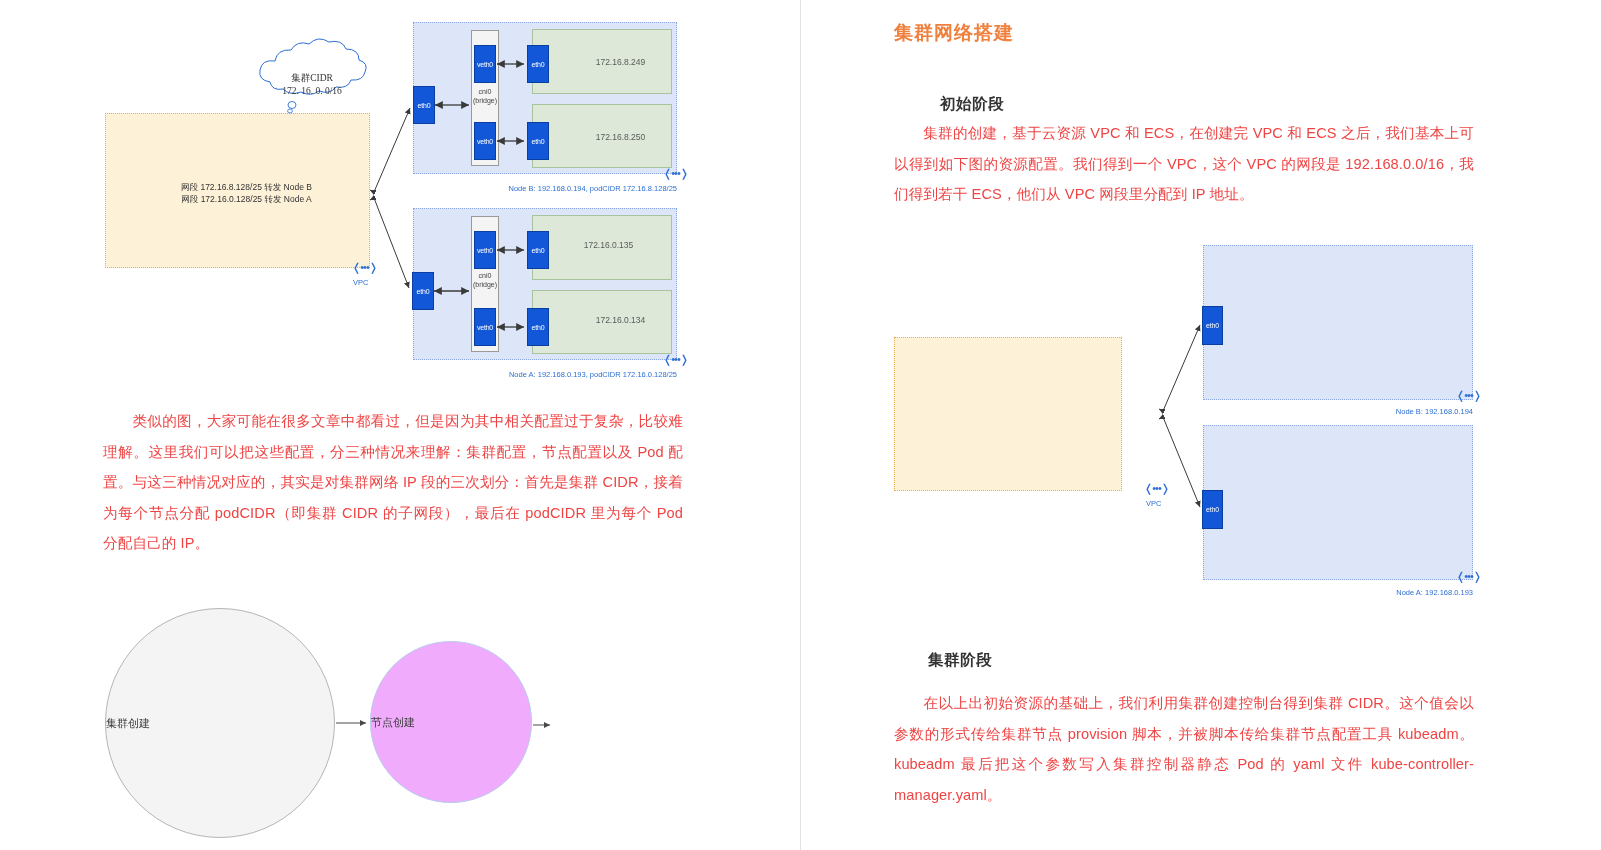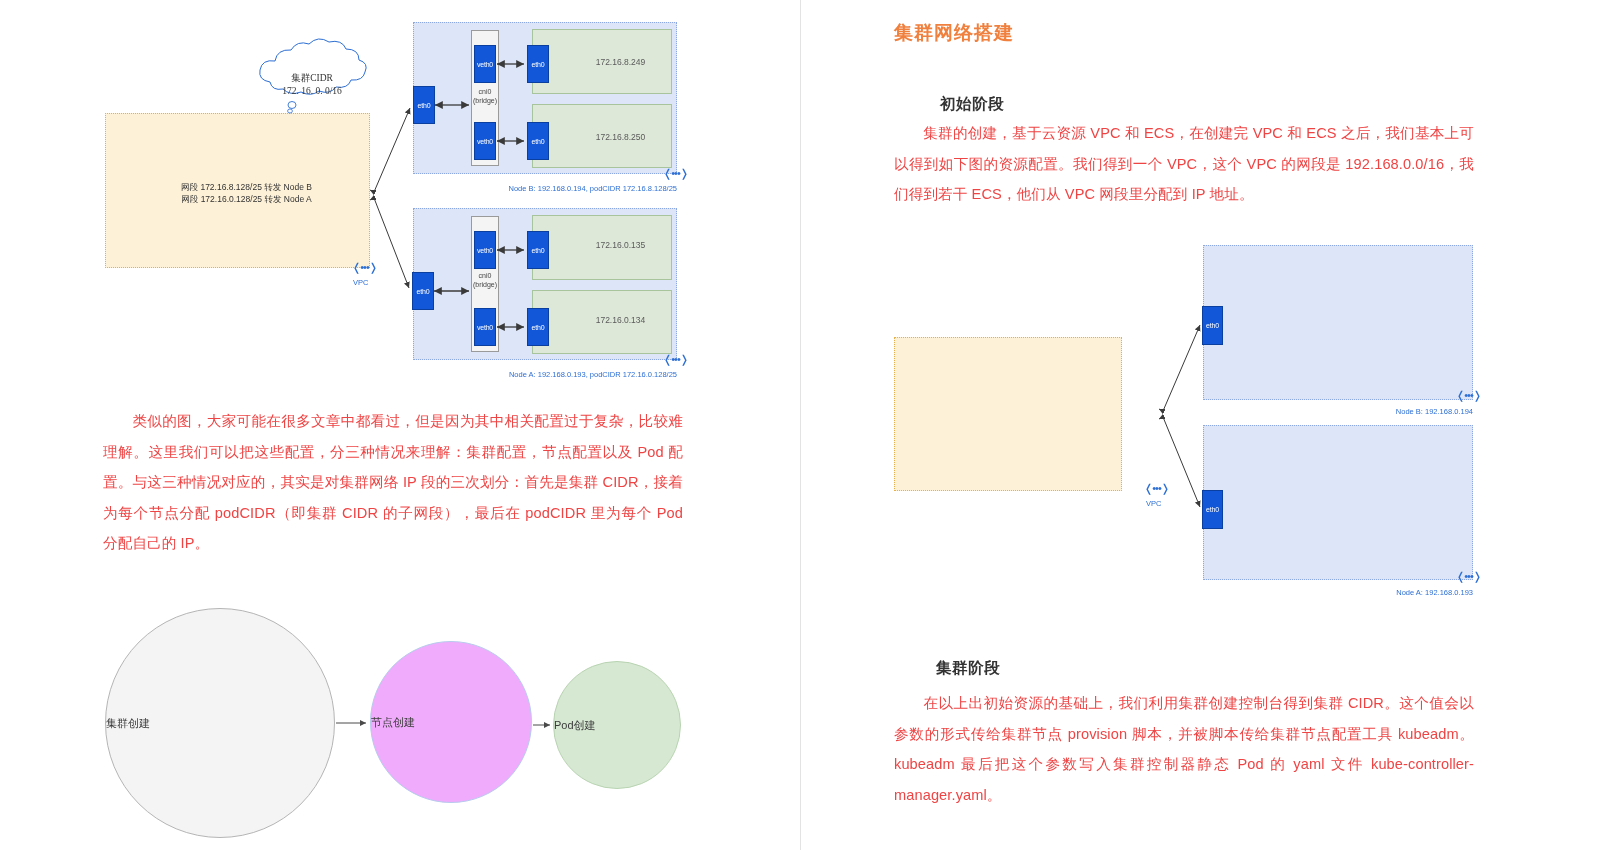--- a/index.html
+++ b/index.html
@@ -204,21 +204,21 @@
       <div class="cni-label" style="left:471px;top:272px;width:28px;">
         <span>cni0</span><br>
         <span>(bridge)</span>
       </div>
       <div class="iface" style="left:474px;top:231px;width:22px;height:38px;">veth0</div>
       <div class="iface" style="left:474px;top:308px;width:22px;height:38px;">veth0</div>
       <div class="pod-box" style="left:532px;top:215px;width:140px;height:65px;"></div>
       <div class="pod-box" style="left:532px;top:290px;width:140px;height:64px;"></div>
       <div class="iface" style="left:527px;top:231px;width:22px;height:38px;">eth0</div>
       <div class="iface" style="left:527px;top:308px;width:22px;height:38px;">eth0</div>
-      <div class="diag-label" style="left:568px;top:240px;width:105px;text-align:center;">172.16.0.135</div>
+      <div class="diag-label" style="left:556px;top:240px;width:105px;text-align:center;">172.16.0.135</div>
       <div class="diag-label" style="left:568px;top:315px;width:105px;text-align:center;">172.16.0.134</div>
       <div class="chevron-badge" style="left:663px;top:354px;">❬•••❭</div>
       <div class="node-caption" style="left:433px;top:370px;width:244px;">Node A: 192.168.0.193, podCIDR 172.16.0.128/25</div>
 
       <svg class="overlay" width="800" height="395">
         <defs>
           <marker id="ah" markerWidth="7" markerHeight="7" refX="6" refY="3" orient="auto">
             <path d="M0,0 L6,3 L0,6 z" fill="#3a3a3a"></path>
           </marker>
         </defs>
@@ -250,23 +250,20 @@
     </div>
 
     <div class="para" style="left:103px;top:406px;width:580px;"><span class="indent"></span><span>类似的图，大家可能在很多文章中都看过，但是因为其中相关配置过于复杂，比较难理解。这里我们可以把这些配置，分三种情况来理解：集群配置，节点配置以及 Pod 配置。与这三种情况对应的，其实是对集群网络 IP 段的三次划分：首先是集群 CIDR，接着为每个节点分配 podCIDR（即集群 CIDR 的子网段），最后在 podCIDR 里为每个 Pod 分配自己的 IP。</span></div>
 
     <div class="diagram" style="left:0;top:595px;width:800px;height:255px;">
       <div class="circle circle-1" style="left:105px;top:13px;width:230px;height:230px;">
         <span>集群创建</span>
       </div>
       <div class="circle circle-2" style="left:370px;top:46px;width:162px;height:162px;">
         <span>节点创建</span>
-      </div>
-      <div class="circle circle-3" style="left:553px;top:66px;width:128px;height:128px;">
-        <span>Pod创建</span>
       </div>
       <svg class="overlay" width="800" height="255">
         <defs>
           <marker id="ah2" markerWidth="7" markerHeight="7" refX="6" refY="3" orient="auto">
             <path d="M0,0 L6,3 L0,6 z" fill="#4a4a4a"></path>
           </marker>
         </defs>
         <line x1="336" y1="128" x2="366" y2="128" stroke="#4a4a4a" stroke-width="1" marker-end="url(#ah2)"></line>
         <line x1="533" y1="130" x2="550" y2="130" stroke="#4a4a4a" stroke-width="1" marker-end="url(#ah2)"></line>
       </svg>
@@ -303,17 +300,17 @@
             <path d="M0,0 L6,3 L0,6 z" fill="#3a3a3a"></path>
           </marker>
         </defs>
         <line x1="362" y1="176" x2="399" y2="90" stroke="#3a3a3a" stroke-width="1" marker-end="url(#ah3)"></line>
         <line x1="362" y1="176" x2="358" y2="174" stroke="#3a3a3a" stroke-width="1" marker-end="url(#ah3)"></line>
         <line x1="362" y1="182" x2="399" y2="272" stroke="#3a3a3a" stroke-width="1" marker-end="url(#ah3)"></line>
         <line x1="362" y1="182" x2="358" y2="184" stroke="#3a3a3a" stroke-width="1" marker-end="url(#ah3)"></line>
       </svg>
     </div>
 
-    <h2 class="h-sub" style="left:127px;top:650px;margin:8px;">集群阶段</h2>
+    <h2 class="h-sub" style="left:127px;top:650px;margin:0;">集群阶段</h2>
 
     <div class="para" style="left:93px;top:688px;width:580px;"><span class="indent"></span><span>在以上出初始资源的基础上，我们利用集群创建控制台得到集群 CIDR。这个值会以参数的形式传给集群节点 provision 脚本，并被脚本传给集群节点配置工具 kubeadm。kubeadm 最后把这个参数写入集群控制器静态 Pod 的 yaml 文件 kube-controller-manager.yaml。</span></div>
   </div>
 </div>
 
 </body></html>

